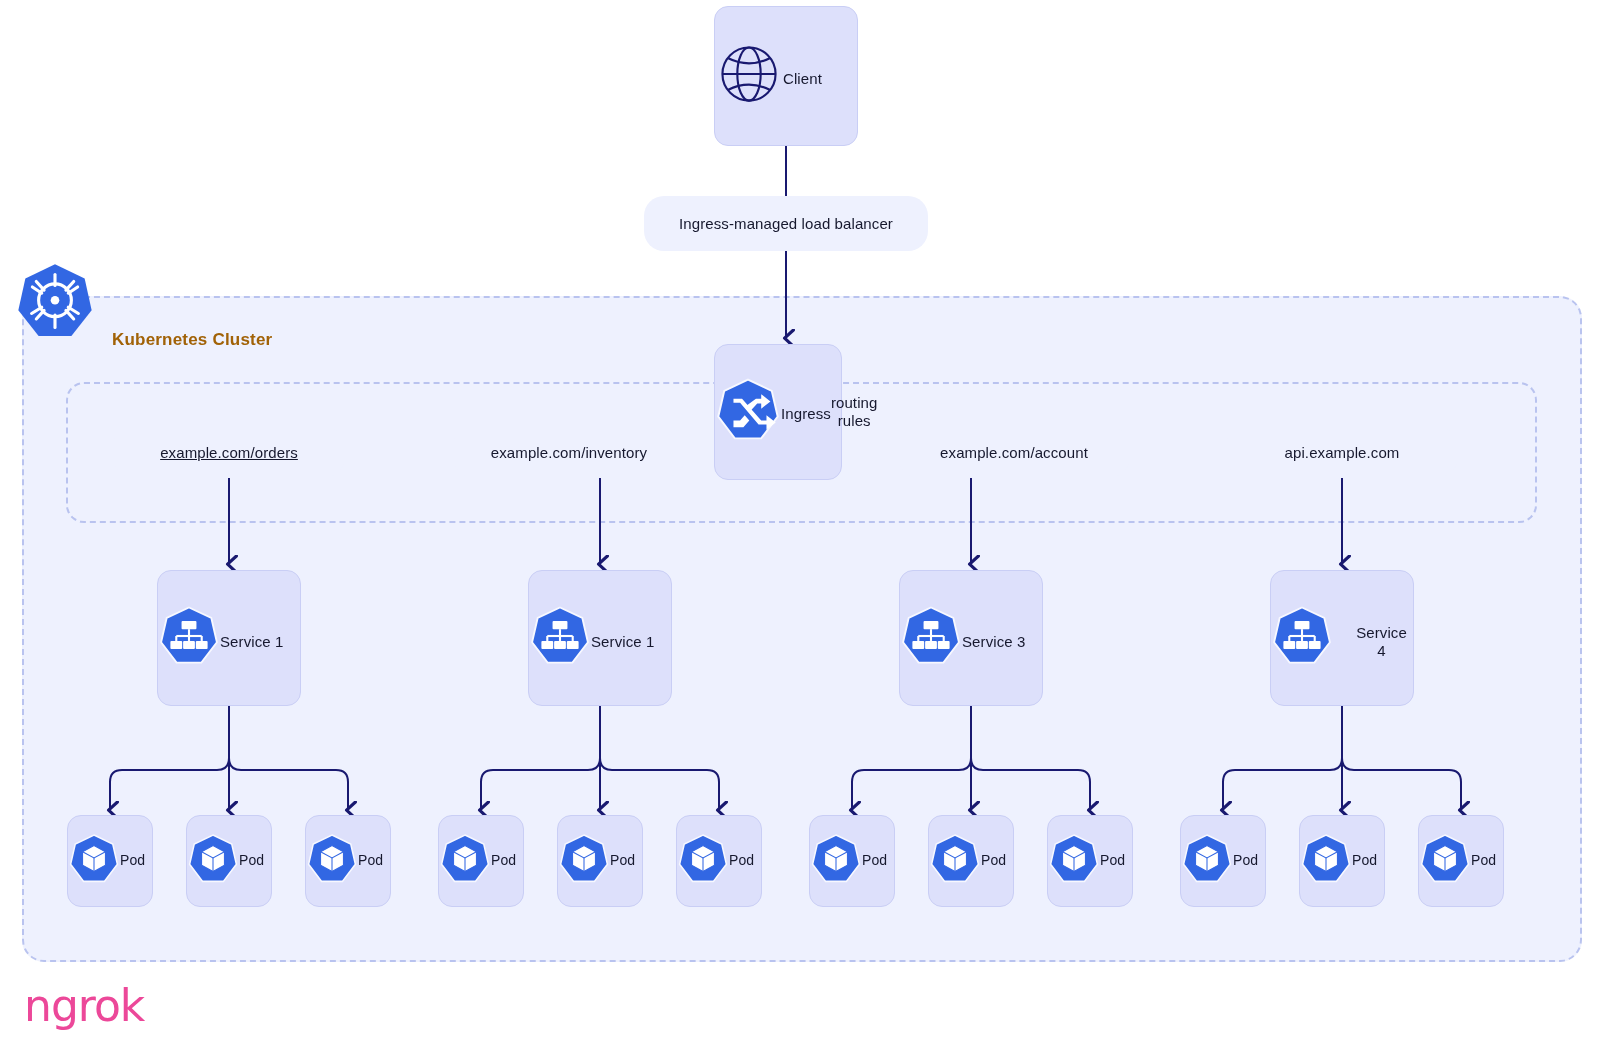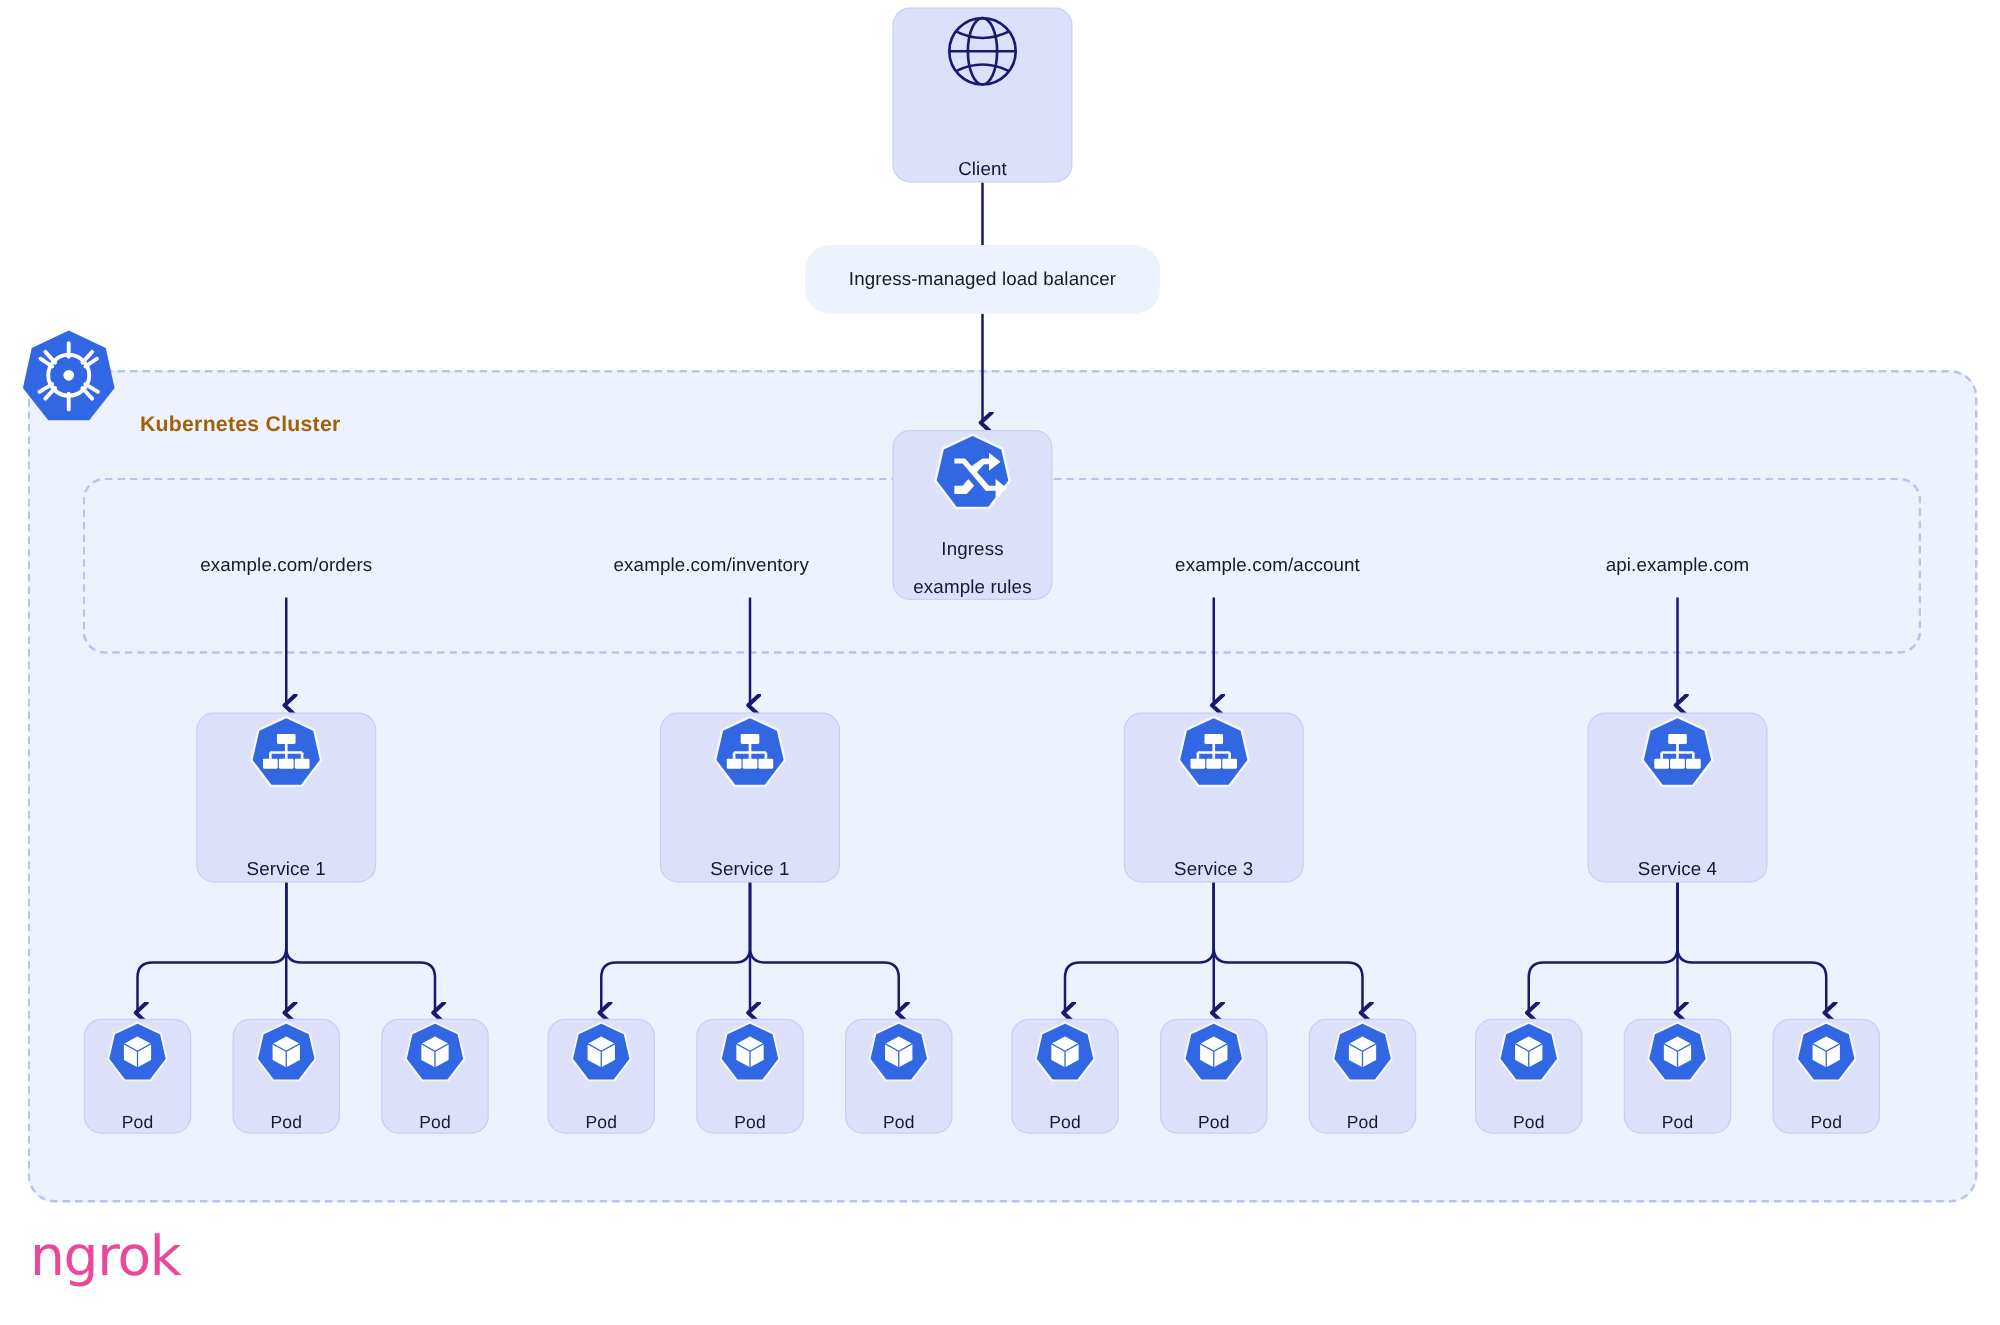--- a/index.html
+++ b/index.html
@@ -15,23 +15,22 @@
     width: 1600px;
     height: 1060px;
     background: #ffffff;
     overflow: hidden;
   }
   
   .node {
     position: absolute;
     box-sizing: border-box;
     display: flex;
-    flex-direction: column;
     align-items: center;
-    justify-content: space-between;
+    justify-content: flex-start;
   }
   .card {
     background: #dde0fb;
     border: 1px solid #c9cef5;
     border-radius: 14px;
   }
   .card-label {
     color: #16182e;
     font-size: 15px;
     line-height: 1.22;
@@ -187,24 +186,24 @@
       <svg viewBox="0 0 100 100" width="66" height="66" aria-hidden="true">
         <polygon points="50,4 86,21 95,60 70,93 30,93 5,60 14,21" fill="#3267e3" stroke="#f7f8ff" stroke-width="3"></polygon>
         <g fill="#ffffff">
           <path d="M28,33 L41,33 L70,66 L78,66 L78,58 L92,69 L78,80 L78,72 L66,72 L38,39 L28,39 Z"></path>
           <path d="M62,33 L70,33 L70,26 L84,37 L70,48 L70,40 L64,40 L55,50 L48,43 Z"></path>
           <path d="M28,66 L38,66 L45,58 L52,66 L43,76 L28,76 Z"></path>
         </g>
       </svg>
     </span>
     <span class="card-label" style="margin-top:4px;">Ingress</span>
-    <span class="card-label">example rules</span>
-  </div>
-
-  <div class="pill" style="left:113px; top:427px; width:232px; height:50px;">
+    <span class="card-label">routing rules</span>
+  </div>
+
+  <div class="pill" style="left:113px; top:427px; width:232px; height:50px;text-decoration:underline;">
     <span>example.com/orders</span>
   </div>
   <div class="pill" style="left:453px; top:427px; width:232px; height:50px;">
     <span>example.com/inventory</span>
   </div>
   <div class="pill" style="left:898px; top:427px; width:232px; height:50px;">
     <span>example.com/account</span>
   </div>
   <div class="pill" style="left:1226px; top:427px; width:232px; height:50px;">
     <span>api.example.com</span>

